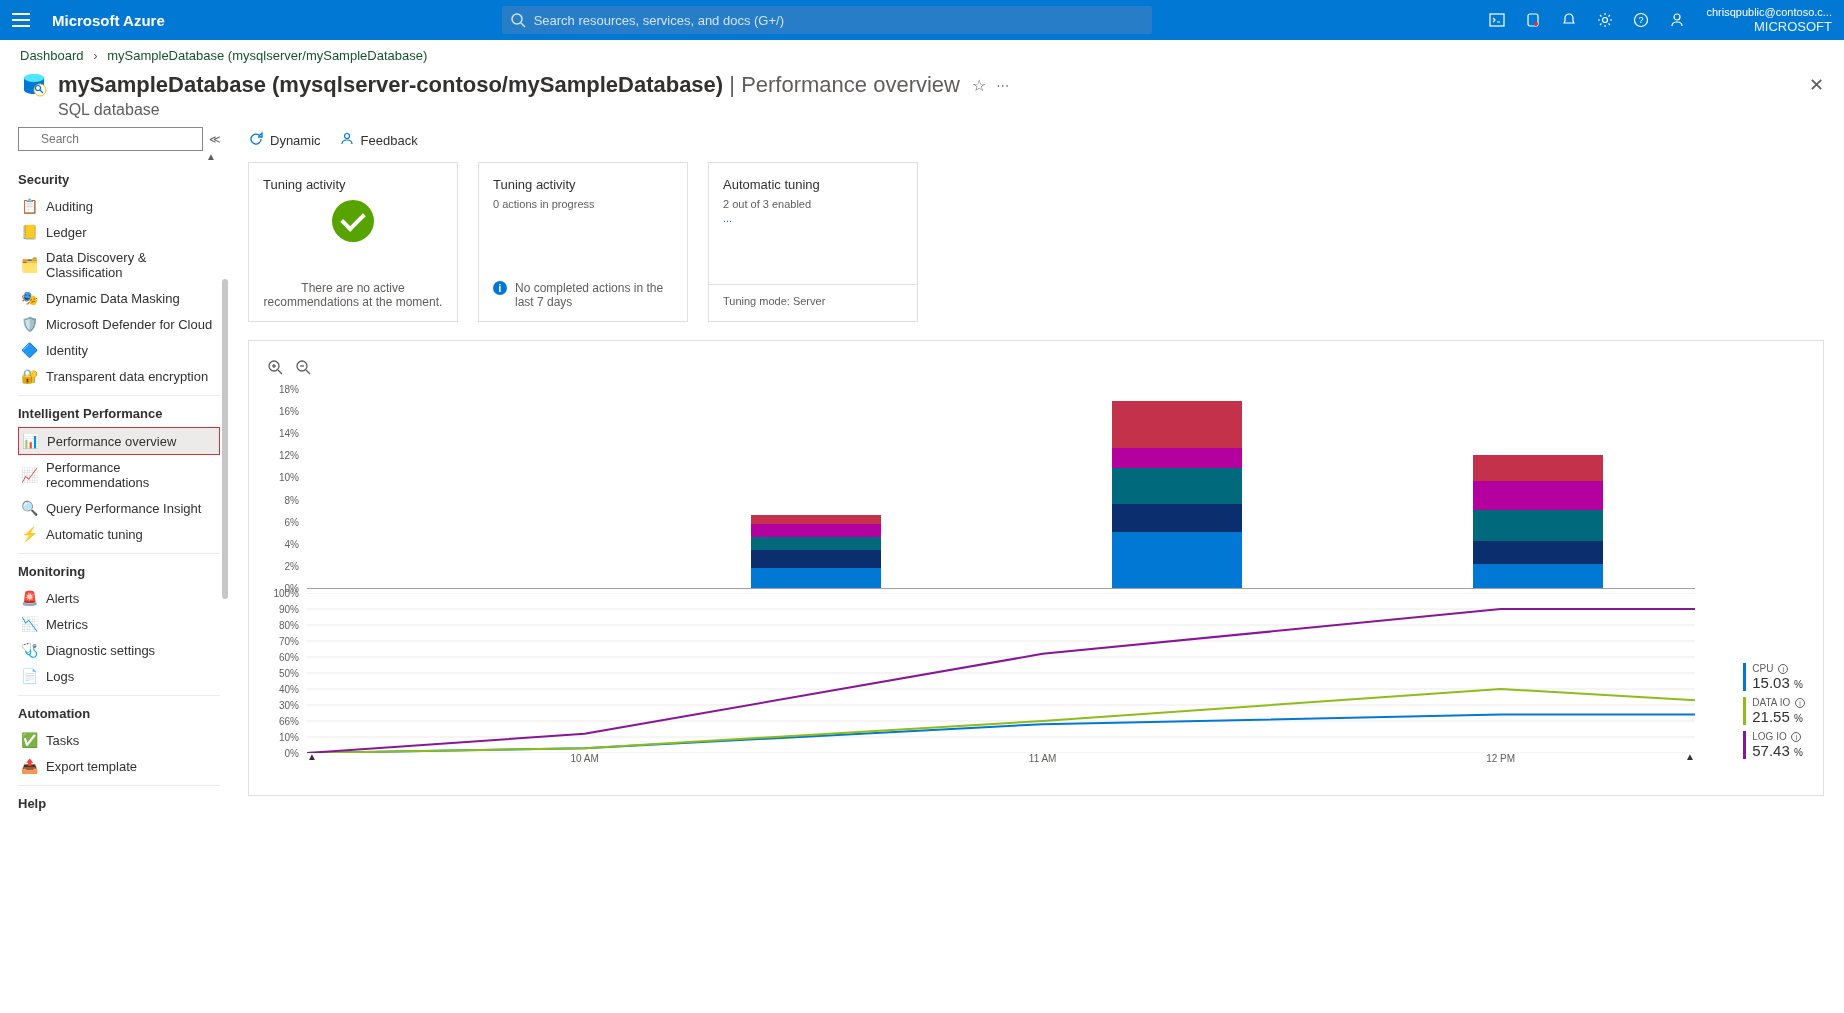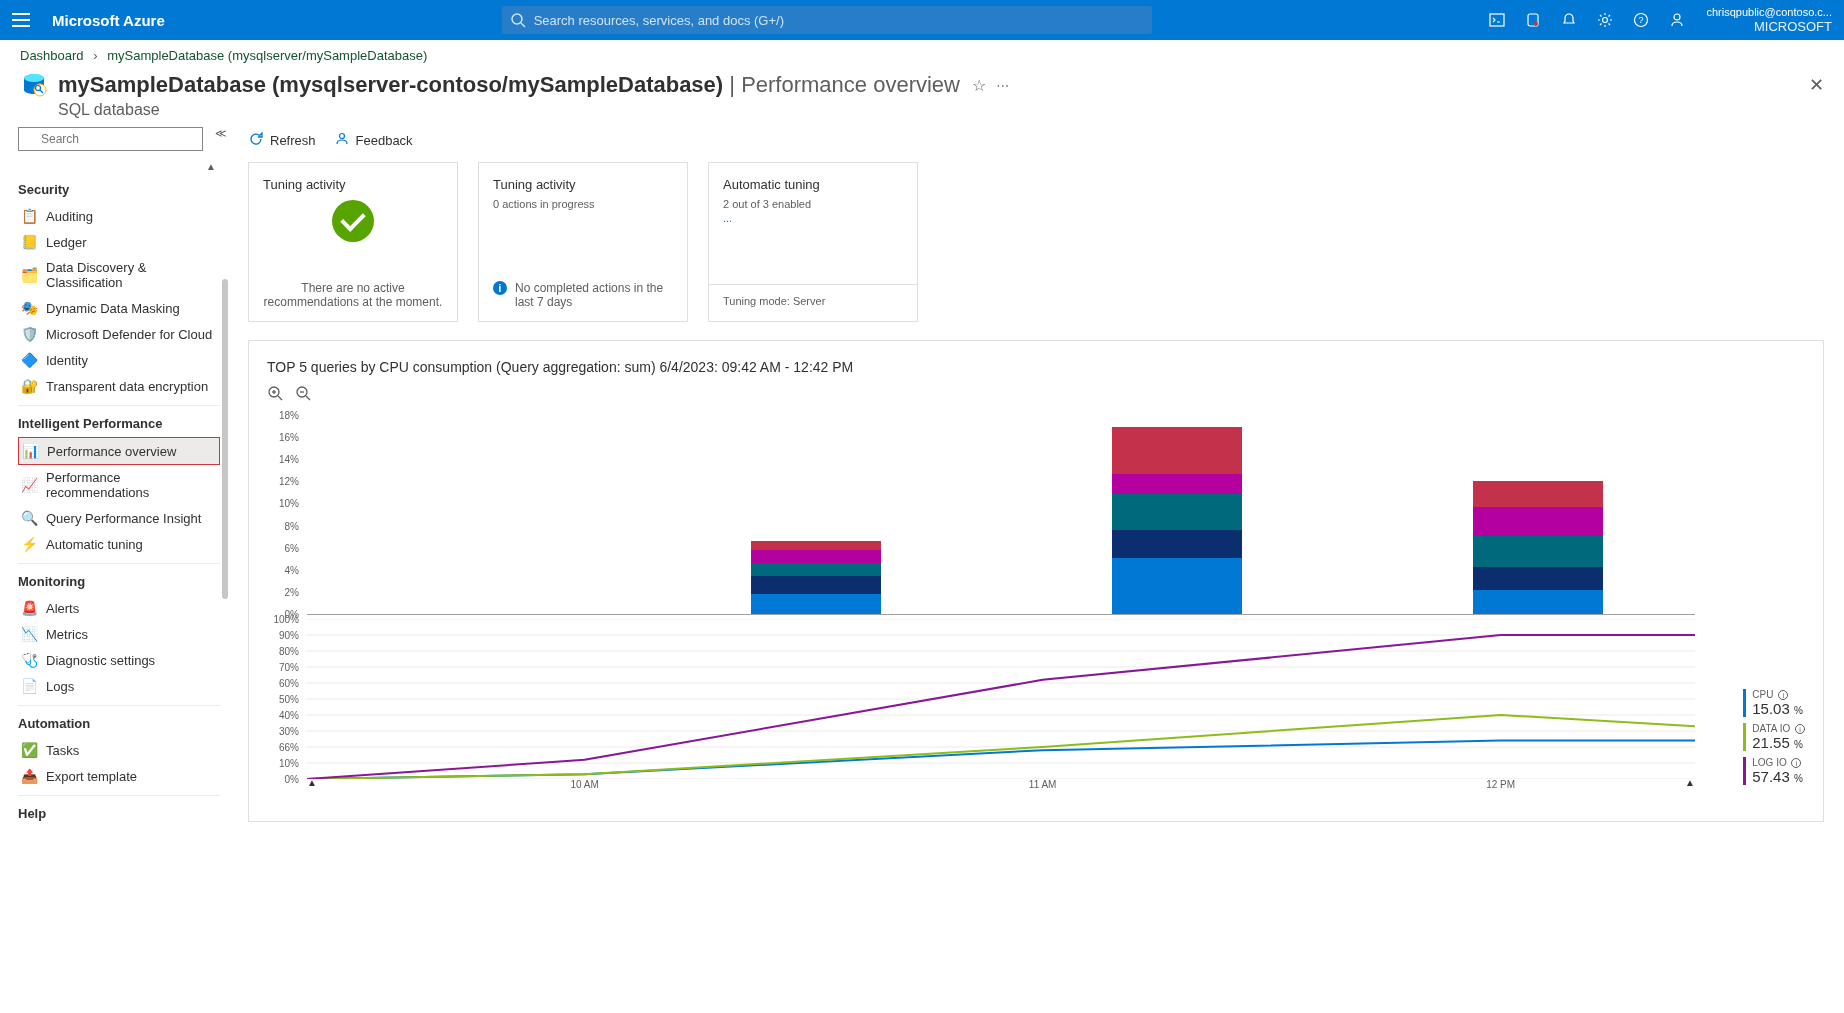--- a/index.html
+++ b/index.html
@@ -32,21 +32,21 @@
 .title-row .star { margin-left: 12px; color: #605e5c; cursor: pointer; font-size: 16px; }
 .title-row .dots { margin-left: 10px; color: #605e5c; cursor: pointer; }
 .title-row .close { margin-left: auto; font-size: 18px; color: #605e5c; cursor: pointer; }
 .subtitle { padding: 0 20px 0 58px; font-size: 16px; color: #605e5c; }
 
 
 .main { display: flex; height: calc(100vh - 110px); }
 
 
 .sidebar { width: 228px; border-right: none; padding: 8px 8px 8px 18px; overflow-y: auto; position: relative; }
-.sidebar-search-row { display: flex; gap: 12px; margin-bottom: 10px; }
+.sidebar-search-row { display: flex; align-items: center; gap: 6px; }
 .sidebar-search { flex: 1; height: 24px; border: 1px solid #8a8886; padding: 0 6px 0 22px; font-size: 12px; position: relative; }
 .sidebar-search-wrap { position: relative; flex: 1; }
 .sidebar-search-wrap .icon { position: absolute; left: 5px; top: 4px; color: #0078d4; font-size: 12px; }
 .collapse-toggle { color: #605e5c; cursor: pointer; font-size: 11px; }
 .scroll-up { text-align: right; color: #605e5c; font-size: 10px; padding-right: 4px; }
 .section-header { font-size: 13px; font-weight: 600; color: #323130; margin: 10px 0 6px; }
 .nav-item { display: flex; align-items: center; gap: 8px; padding: 5px 4px; font-size: 13px; cursor: pointer; color: #323130; }
 .nav-item.active { background: #edebe9; border: 1.5px solid #d13438; }
 .nav-item .nicn { width: 16px; height: 16px; display: inline-flex; align-items: center; justify-content: center; font-size: 14px; }
 .section-divider { border: none; border-top: 1px solid #edebe9; margin: 6px 0; }
@@ -295,21 +295,21 @@
 
     <div class="sidebar-scrollbar"></div>
   </div>
 
   <div class="content">
     <div class="toolbar">
       <div class="btn">
         <span class="ticn"><svg class="icon" viewBox="0 0 16 16">
               <path d="M13 8a5 5 0 11-1.5-3.5L14 2v4h-4" fill="none" stroke="#0078d4" stroke-width="1.3"></path>
             </svg></span>
-        <span>Refresh</span>
+        <span>Dynamic</span>
       </div>
       <div class="btn">
         <span class="ticn"><svg class="icon" viewBox="0 0 16 16">
               <circle cx="8" cy="5" r="2.5" fill="none" stroke="#0078d4" stroke-width="1.2"></circle>
               <path d="M3 13c0-2.5 2-4 5-4s5 1.5 5 4" fill="none" stroke="#0078d4" stroke-width="1.2"></path>
             </svg></span>
         <span>Feedback</span>
       </div>
     </div>
 
@@ -330,21 +330,20 @@
       <div class="card auto">
         <h3>Automatic tuning</h3>
         <div class="sub">2 out of 3 enabled</div>
         <span class="dots-link">...</span>
         <div class="divider"></div>
         <div class="mode">Tuning mode: Server</div>
       </div>
     </div>
 
     <div class="chart-box" style="position:relative;">
-      <div class="chart-title">TOP 5 queries by CPU consumption (Query aggregation: sum) 6/4/2023: 09:42 AM - 12:42 PM</div>
       <div class="zoom-row">
         <span class="zbtn"><svg class="icon" viewBox="0 0 16 16">
               <circle cx="7" cy="7" r="5" fill="none" stroke="#605e5c" stroke-width="1.3"></circle>
               <line x1="11" y1="11" x2="15" y2="15" stroke="#605e5c" stroke-width="1.3"></line>
               <line x1="5" y1="7" x2="9" y2="7" stroke="#605e5c" stroke-width="1.3"></line>
               <line x1="7" y1="5" x2="7" y2="9" stroke="#605e5c" stroke-width="1.3"></line>
             </svg></span>
         <span class="zbtn"><svg class="icon" viewBox="0 0 16 16">
               <circle cx="7" cy="7" r="5" fill="none" stroke="#605e5c" stroke-width="1.3"></circle>
               <line x1="11" y1="11" x2="15" y2="15" stroke="#605e5c" stroke-width="1.3"></line>

